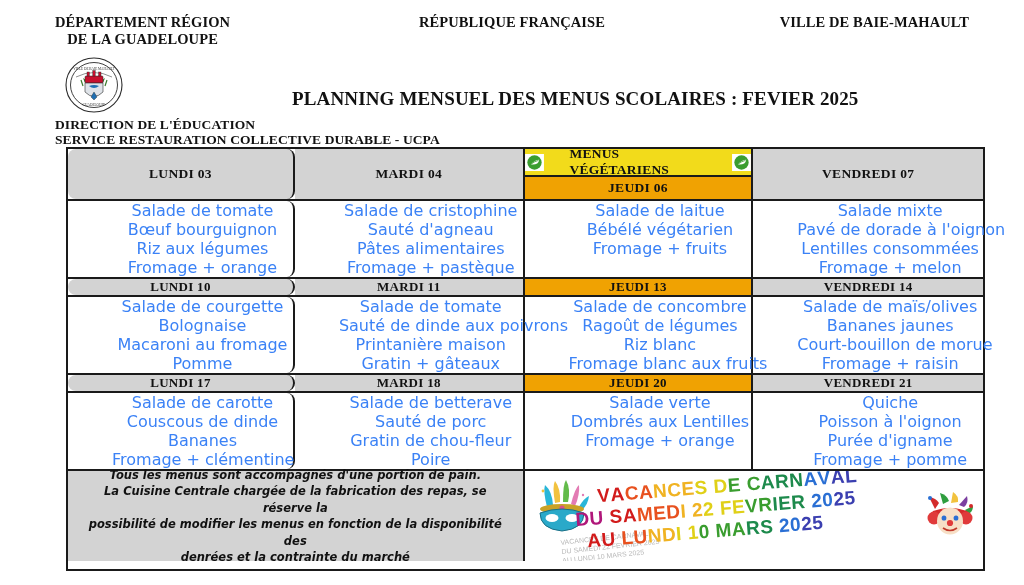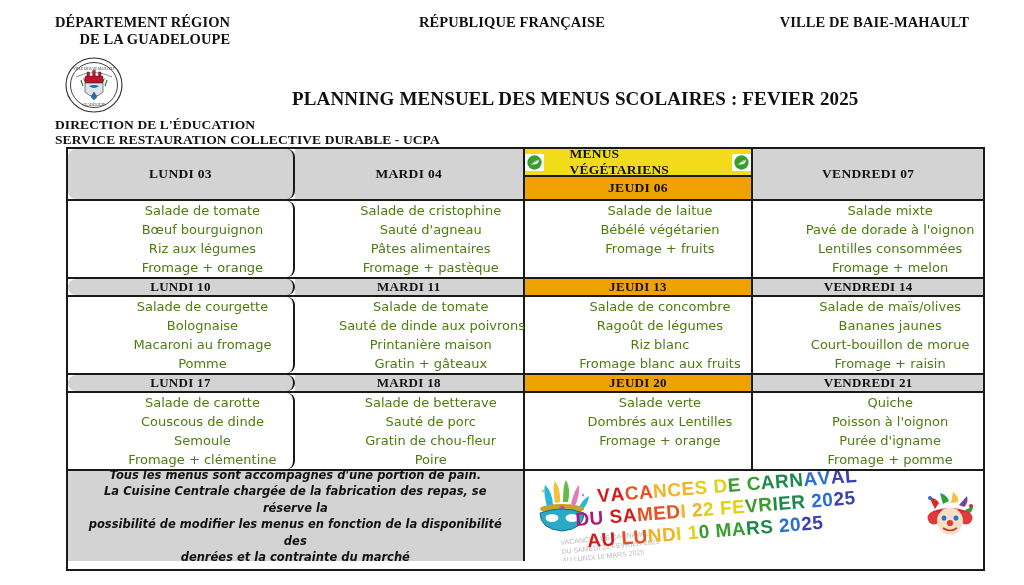--- a/index.html
+++ b/index.html
@@ -9,21 +9,21 @@
     font-family:"Liberation Serif", serif;
     color:#111;
     overflow:hidden;
     position:relative;
   }
   .page{position:relative;width:1024px;height:585px;}
 
   
   .top-row{position:absolute;left:0;top:14px;width:1024px;height:46px;}
   .hdr{position:absolute;font-family:"Liberation Serif",serif;font-weight:bold;font-size:14.5px;letter-spacing:.1px;line-height:17px;white-space:pre-line;}
-  .hdr-left{left:55px;top:0;text-align:right;}
+  .hdr-left{left:55px;top:0;text-align:center;}
   .hdr-center{left:50%;transform:translateX(-50%);top:0;text-align:center;}
   .hdr-right{right:55px;top:0;text-align:right;}
 
   
   .crest{position:absolute;left:63px;top:56px;width:62px;height:58px;}
   .crest svg{display:block;}
 
   
   .main-title{position:absolute;left:292px;top:88px;font-weight:bold;font-size:19px;letter-spacing:.15px;}
 
@@ -60,21 +60,21 @@
     border-bottom:2px solid #1a1a1a;
   }
   .veg-icon{width:19px;height:17px;flex:none;display:block;}
 
   .hdrrow{height:52px;border-bottom:2px solid #1a1a1a;}
   .hdrrow .dayhdr{height:100%;}
   .hdrrow .vegstack{display:flex;flex-direction:column;height:100%;}
   .hdrrow .vegstack .dayhdr{flex:1;}
   .menu-line{
     font-family:"DejaVu Sans", sans-serif;
-    font-size:13px;line-height:19px;color:#4d7c0f;text-align:center;
+    font-size:16px;line-height:19px;color:#3b82f6;text-align:center;
     white-space:nowrap;
     margin-left:44px;
   }
 
   
   .weekhdr{height:18px;border-bottom:2px solid #1a1a1a;}
   .weekhdr .dayhdr{height:100%;font-size:13px;}
   .weekbody{height:78px;border-bottom:2px solid #1a1a1a;}
   .weekbody:last-child{border-bottom:2px solid #1a1a1a;}
 
@@ -234,21 +234,21 @@
       <div class="cell col1 dayhdr">LUNDI 17</div>
       <div class="cell col2 dayhdr">MARDI 18</div>
       <div class="cell col3 dayhdr veg">JEUDI 20</div>
       <div class="cell col4 dayhdr">VENDREDI 21</div>
     </div>
 
     <div class="row weekbody">
       <div class="cell col1">
         <div class="menu-line">Salade de carotte</div>
         <div class="menu-line">Couscous de dinde</div>
-        <div class="menu-line">Semoule</div>
+        <div class="menu-line">Bananes</div>
         <div class="menu-line">Fromage + clémentine</div>
       </div>
       <div class="cell col2">
         <div class="menu-line">Salade de betterave</div>
         <div class="menu-line">Sauté de porc</div>
         <div class="menu-line">Gratin de chou-fleur</div>
         <div class="menu-line">Poire</div>
       </div>
       <div class="cell col3">
         <div class="menu-line">Salade verte</div>

